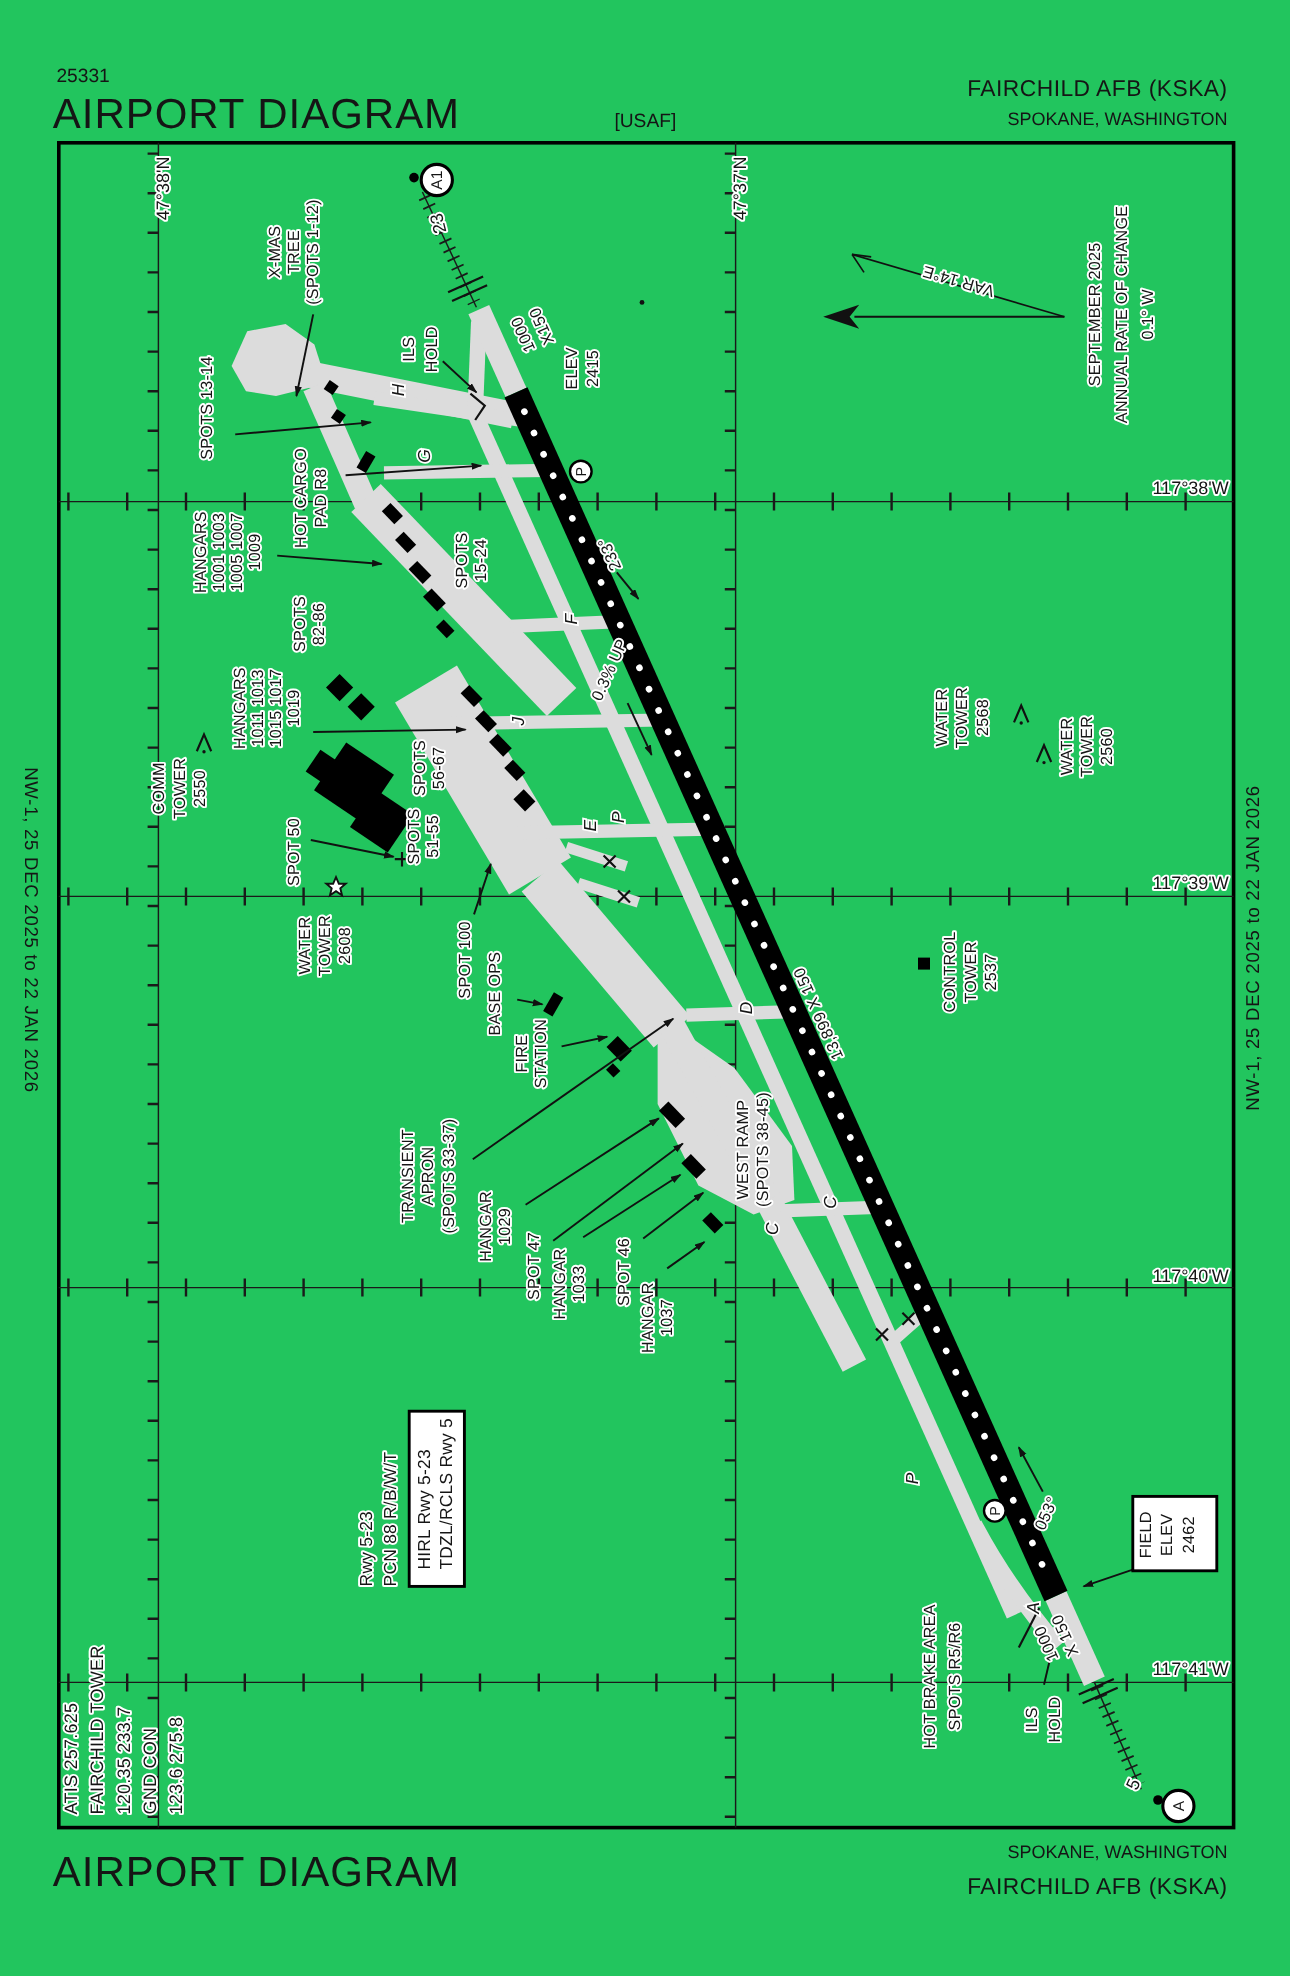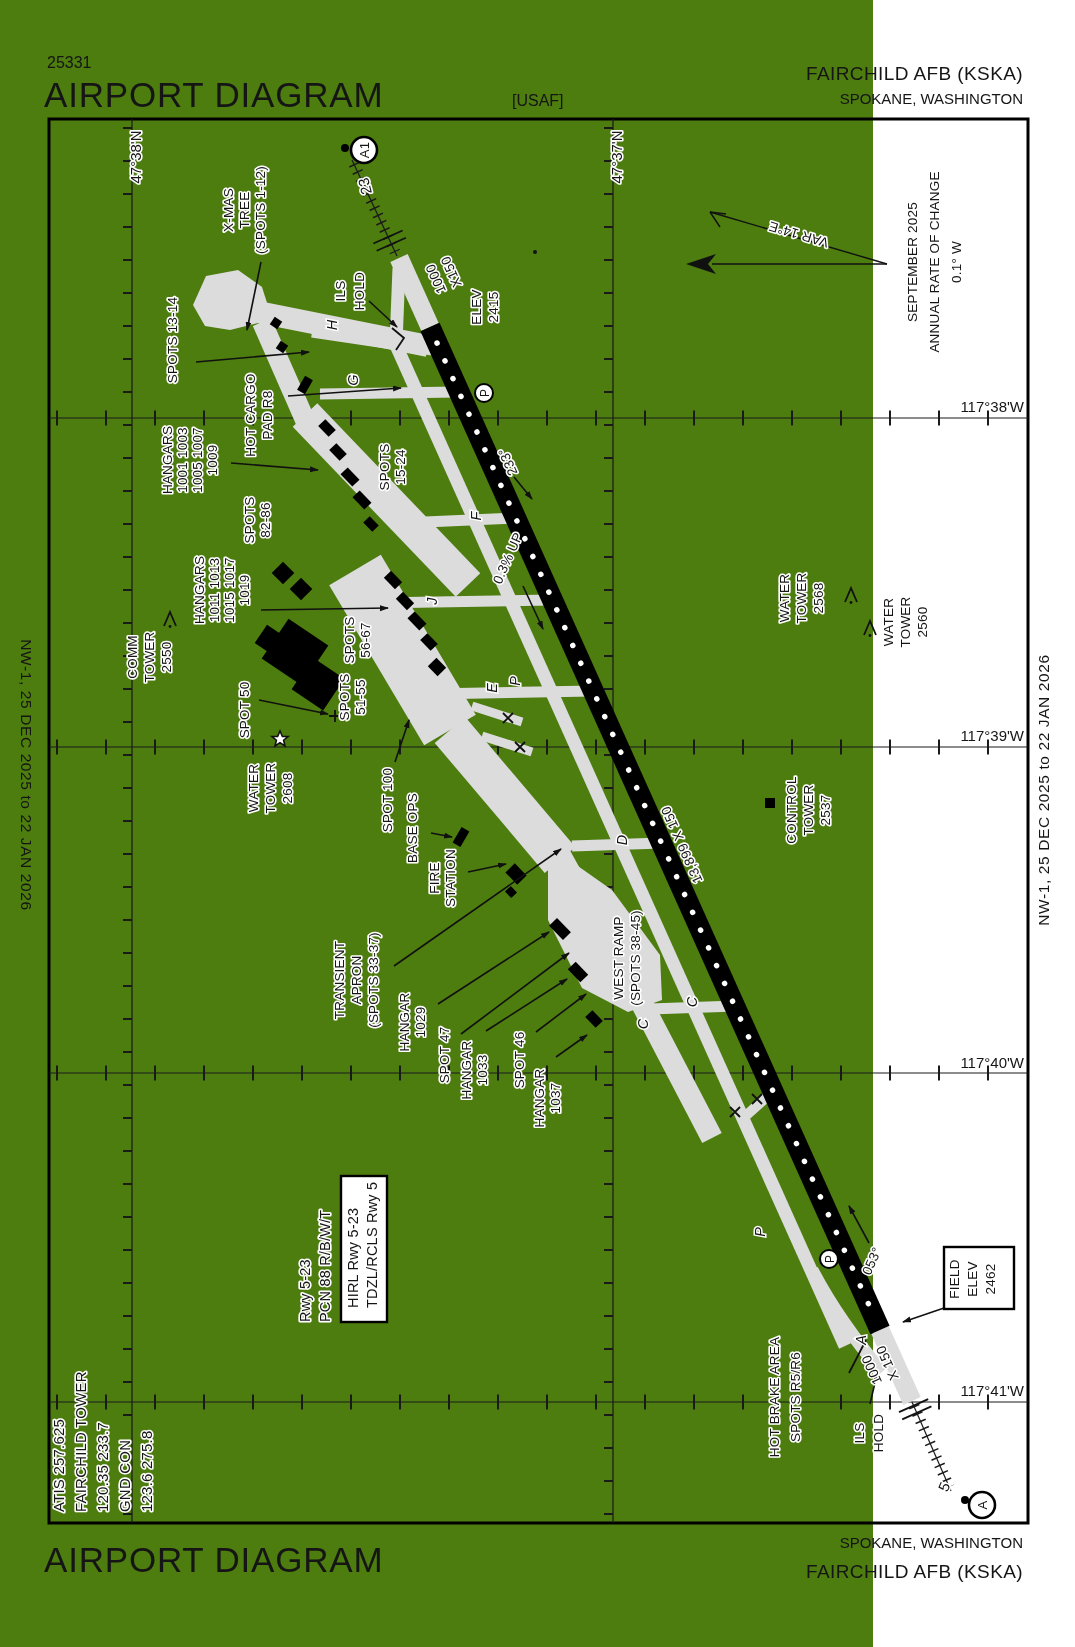--- a/index.html
+++ b/index.html
@@ -1,16 +1,16 @@
 <!DOCTYPE html>
 <html><head>
 <meta charset="utf-8">
 <style>
   html,body{margin:0;padding:0;background:#fff;}
-  .page{width:873px;height:1647px;position:relative;background:#4d7c0f;}
+  .page{width:1075px;height:1647px;position:relative;background:#22c55e;}
   svg{display:block;}
   text{font-family:"Liberation Sans","DejaVu Sans",sans-serif;fill:#151515;}
   .t{font-size:13.5px;letter-spacing:.2px;text-anchor:middle;paint-order:stroke;stroke:#fff;stroke-width:3.2px;stroke-linejoin:round;}
   .tb{font-size:15px;text-anchor:middle;paint-order:stroke;stroke:#fff;stroke-width:3.2px;stroke-linejoin:round;}
   .tw{font-size:14.5px;font-style:italic;text-anchor:middle;paint-order:stroke;stroke:#fff;stroke-width:3px;}
   .ts{text-anchor:start !important;}
   .te{text-anchor:end !important;}
   .hdr-big{font-size:35px;letter-spacing:.8px;}
   .hdr-sm{font-size:16px;}
   .hdr-apt{font-size:19px;letter-spacing:.4px;}

